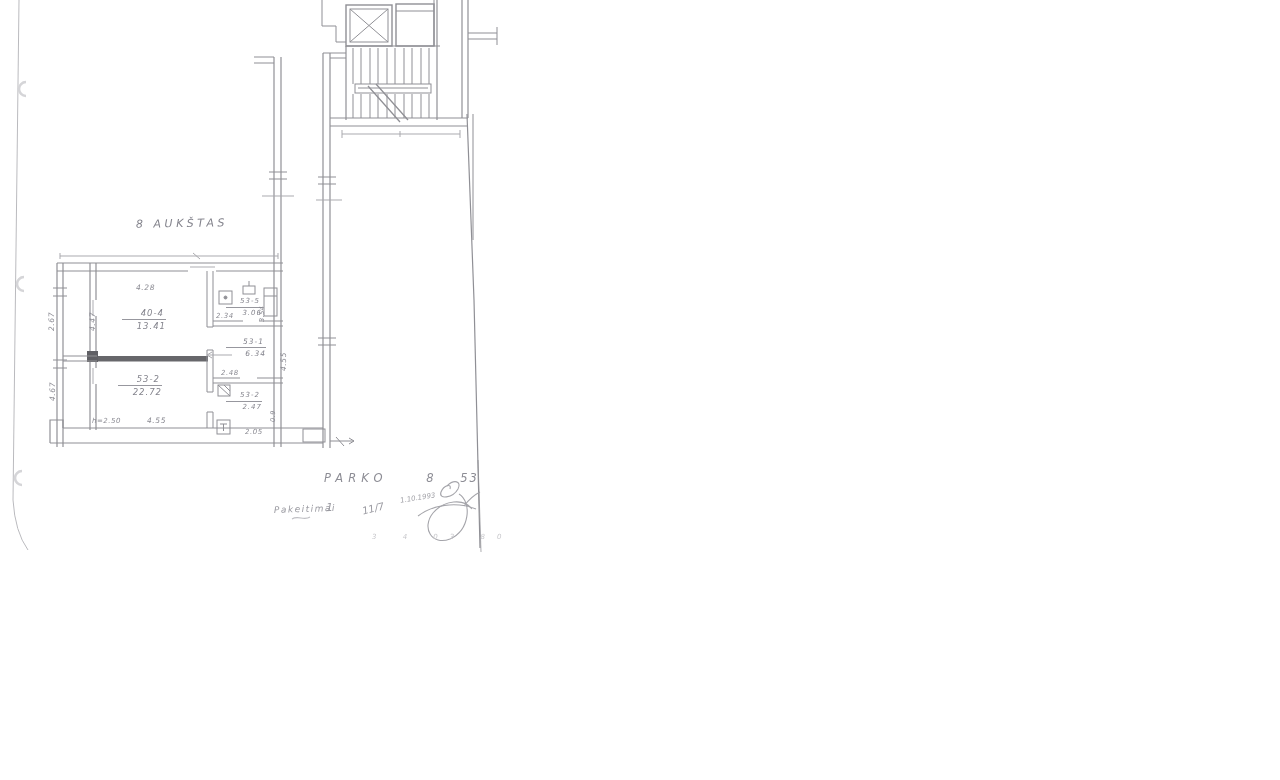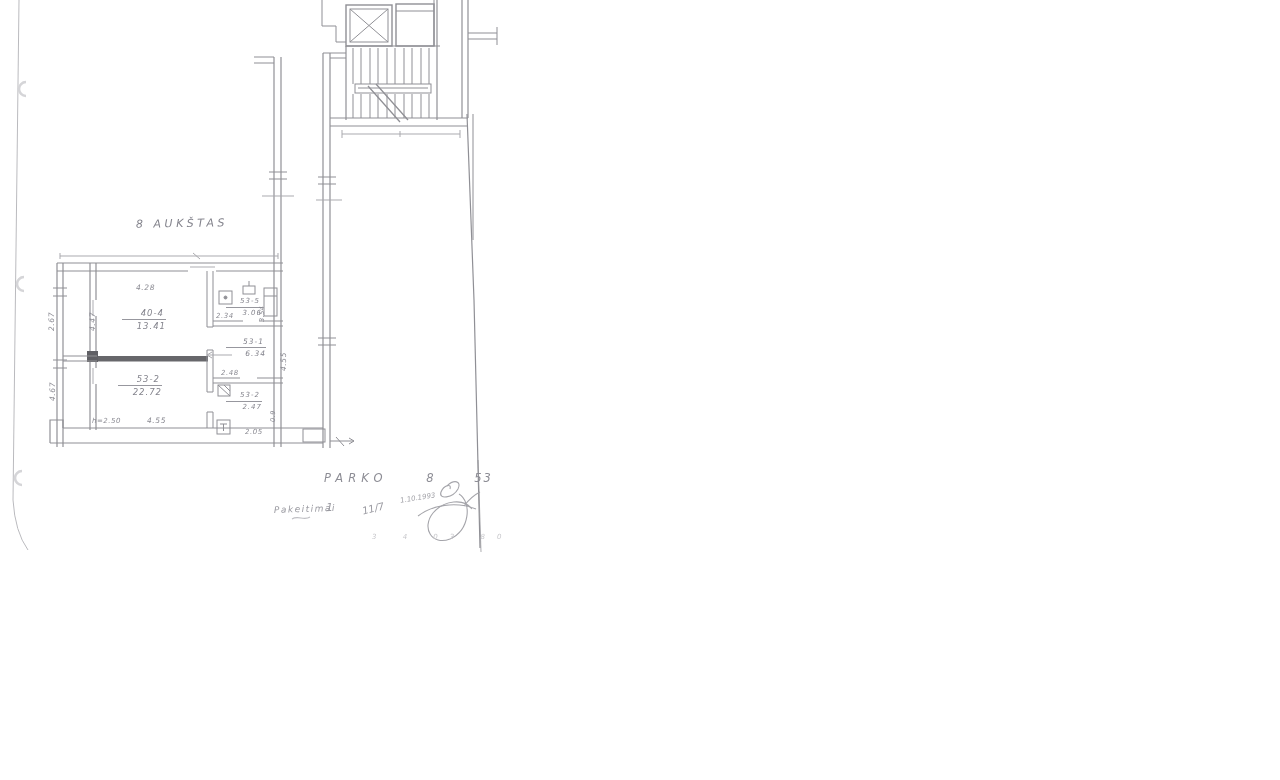--- a/index.html
+++ b/index.html
@@ -11,21 +11,21 @@
   .room-label{position:absolute;text-align:right;color:#83838c;font-style:italic;
               font-size:8.5px;line-height:10px;letter-spacing:1px;}
   .room-label .num{display:block;border-bottom:0.9px solid #97979e;padding:0 2px 1px 2px;}
   .room-label .area{display:block;padding-top:1px;}
   .sm{font-size:7px;letter-spacing:.5px;}
   .dim{font-size:7.5px;letter-spacing:.6px;}
   .v{transform:rotate(-90deg);transform-origin:left bottom;}
   .addr{position:absolute;left:324px;top:471px;font-style:italic;font-size:11.5px;
         color:#8d8d95;letter-spacing:5px;}
   .addr .house{margin-left:30px;letter-spacing:0;}
-  .addr .apt{margin-left:32px;letter-spacing:2px;}
+  .addr .apt{margin-left:18px;letter-spacing:2px;}
   .rev-label{font-size:9px;transform:rotate(-2deg);color:#9a9aa1;letter-spacing:1.5px;}
   .rev-num{font-size:11px;color:#9a9aa1;}
   .fraction{font-size:10px;transform:rotate(-14deg);color:#9a9aa1;}
   .sig-date{font-size:7px;transform:rotate(-9deg);color:#a2a2a8;}
   .footer-marks{font-size:7px;letter-spacing:12px;color:#c7c7cb;}
   .wm{position:absolute;right:28px;top:646px;text-align:right;
       font-family:"Liberation Sans",sans-serif;font-weight:bold;font-size:52px;
       line-height:58px;letter-spacing:1px;color:#ffffff;
       -webkit-text-stroke:1.5px rgba(148,148,153,.55);
       text-shadow:2px 3px 3px rgba(110,110,116,.8),

